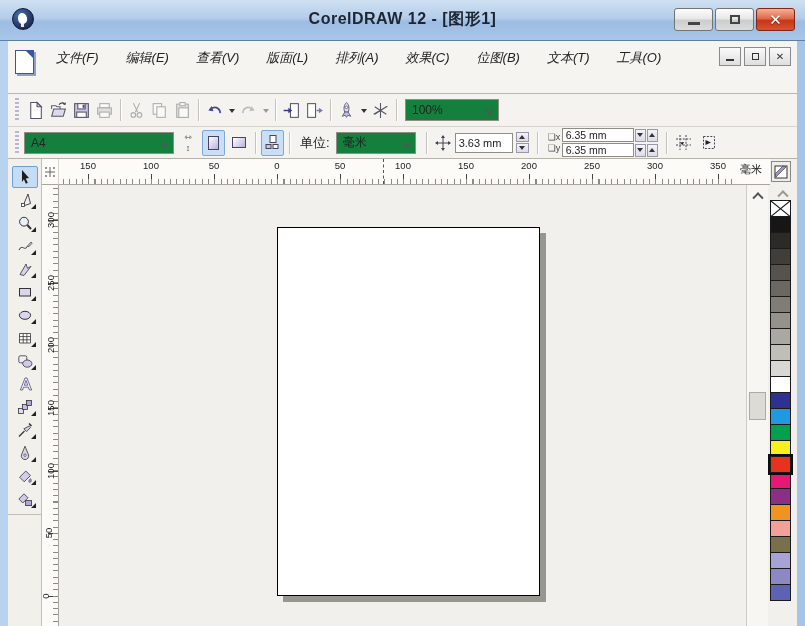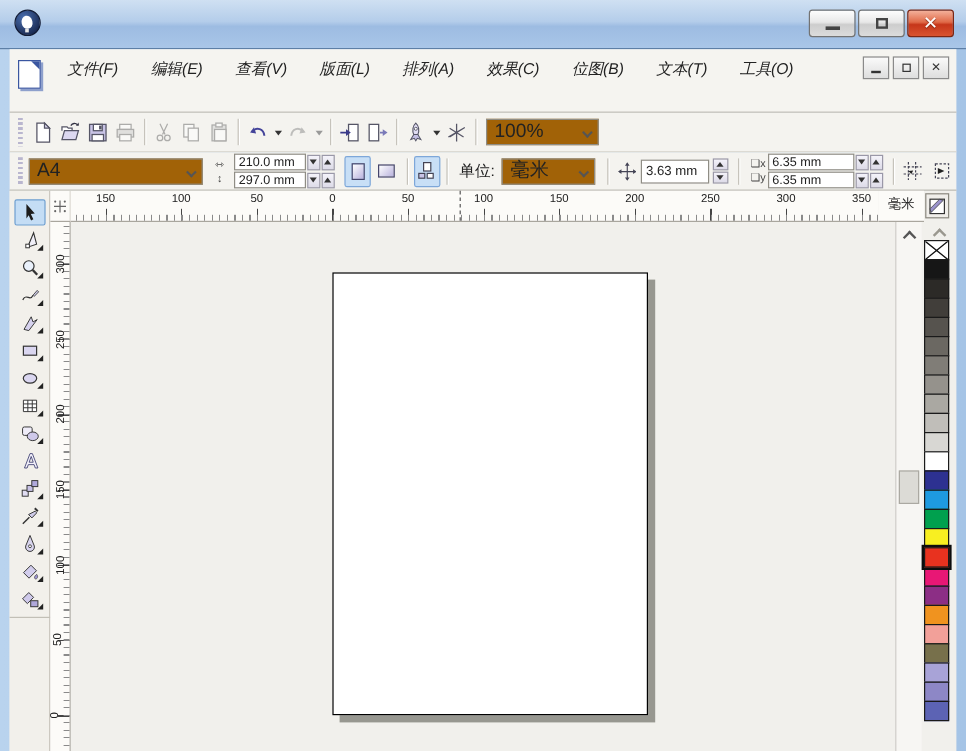--- a/index.html
+++ b/index.html
@@ -42,21 +42,21 @@
   .toolbar { top:94px; height:33px; border-bottom:1px solid #d6d4cc; padding-left:6px; }
   .propbar { top:127px; height:32px; border-bottom:1px solid #b5b2aa; padding-left:6px; }
   .grip { width:4px; height:24px; margin:0 5px 0 1px;
     background:repeating-linear-gradient(180deg,#b9b6cf 0 2px,transparent 2px 4px); }
   .tbtn { width:23px; height:24px; display:flex; align-items:center; justify-content:center; border:1px solid transparent; border-radius:2px; }
   .tbtn.disabled { opacity:.5; filter:grayscale(1); }
   .dd { width:11px; height:24px; display:flex; align-items:center; justify-content:center; }
   .sep { width:1px; height:22px; background:#c6c3bb; margin:0 4px; box-shadow:1px 0 0 #fff; }
   .tri-dn { width:0; height:0; border:3.5px solid transparent; border-top:4.5px solid #333; margin-top:4px; }
   .dd.disabled .tri-dn { border-top-color:#999; }
-  .combo { height:22px; background:#a16207; border:1px solid #8f8d85; display:flex; align-items:center; padding-left:6px; position:relative; font-size:16px; }
+  .combo { height:22px; background:#15803d; border:1px solid #8f8d85; display:flex; align-items:center; padding-left:6px; position:relative; font-size:12px; }
   .combo .carrow { position:absolute; right:5px; top:7px; width:7px; height:7px; border-right:2px solid #555; border-bottom:2px solid #555; transform:rotate(45deg) scale(.9); }
   .zoom-combo { width:94px; margin-left:4px; }
 
   
   .paper-combo { width:150px; }
   .stackcol { display:flex; flex-direction:column; justify-content:center; gap:1px; margin-left:6px; }
   .fieldrow { display:flex; align-items:center; height:14px; }
   .numfield { width:60px; height:14px; background:#fff; border:1px solid #8f8d85; font-size:10.5px; padding-left:3px; display:flex; align-items:center; }
   .numfield.tall { height:20px; width:58px; font-size:11px; }
   .sbtn { width:11px; height:13px; border:1px solid #9a98a8; background:linear-gradient(#f4f3fa,#dddbe8); display:flex; align-items:center; justify-content:center; margin-left:1px; }
@@ -126,20 +126,21 @@
 </head>
 <body>
 
 <div class="win">
 
   <div class="titlebar">
     <div class="app-icon">
       <div class="balloon"></div>
       <div class="basket"></div>
     </div>
+    <div class="title-text">CorelDRAW 12 - [图形1]</div>
     <div class="winbtns">
       <div class="wbtn">
           <div class="glyph-min"></div>
         </div>
       <div class="wbtn">
           <div class="glyph-max"></div>
         </div>
       <div class="wbtn close">
           <div class="glyph-x">✕</div>
         </div>
@@ -283,40 +284,20 @@
 
   <div class="bar propbar">
     <div class="grip"></div>
     <div class="combo paper-combo">
       <span>A4</span>
       <div class="carrow"></div>
     </div>
     <div class="stackcol" style="margin-left:8px;">
       <div class="miniglyph">⇿</div>
       <div class="miniglyph">↕</div>
-    </div>
-    <div class="stackcol">
-      <div class="fieldrow">
-        <div class="numfield">210.0 mm</div>
-        <div class="sbtn">
-            <i class="d"></i>
-          </div>
-        <div class="sbtn">
-            <i class="u"></i>
-          </div>
-      </div>
-      <div class="fieldrow">
-        <div class="numfield">297.0 mm</div>
-        <div class="sbtn">
-            <i class="d"></i>
-          </div>
-        <div class="sbtn">
-            <i class="u"></i>
-          </div>
-      </div>
     </div>
     <div class="optbtn on" style="margin-left:8px;">
         <div class="pageglyph-p"></div>
       </div>
     <div class="optbtn">
         <div class="pageglyph-l"></div>
       </div>
     <div class="sep"></div>
     <div class="optbtn on">
         <svg width="17" height="17" viewBox="0 0 17 17">

